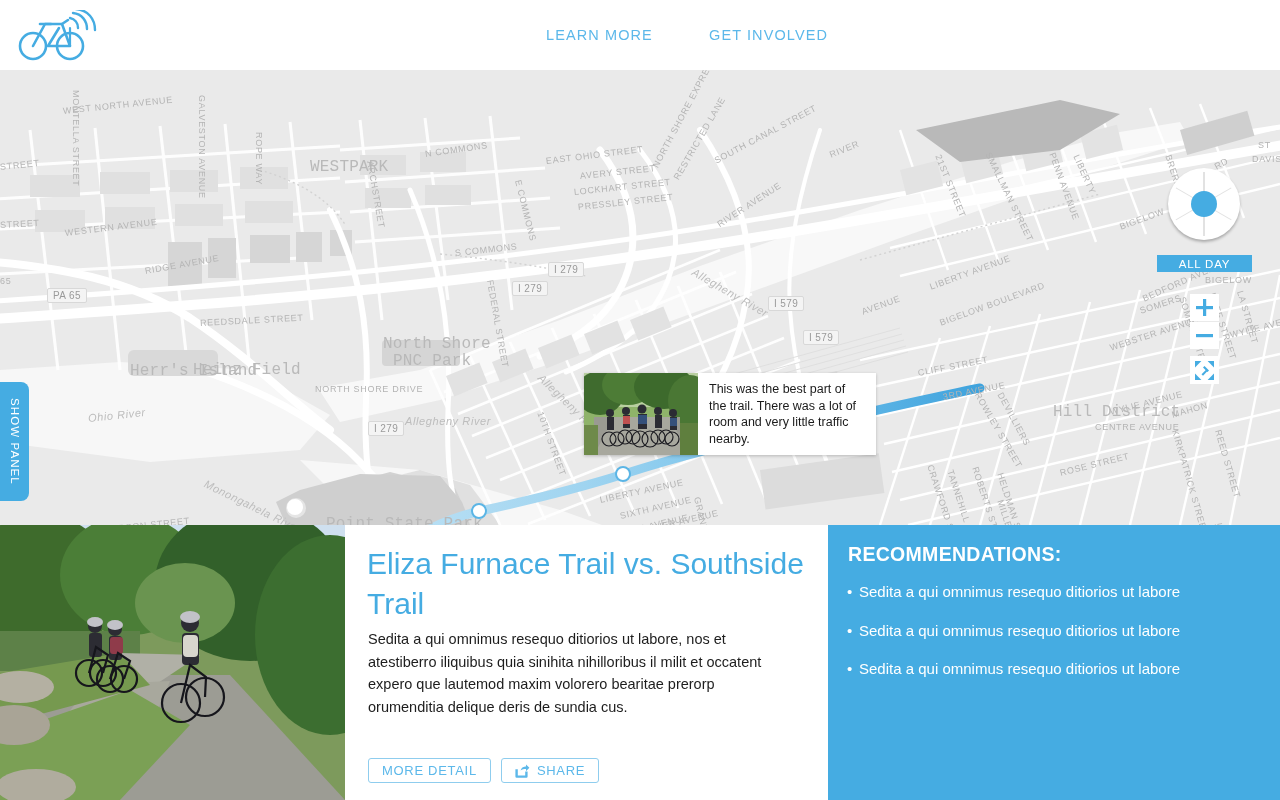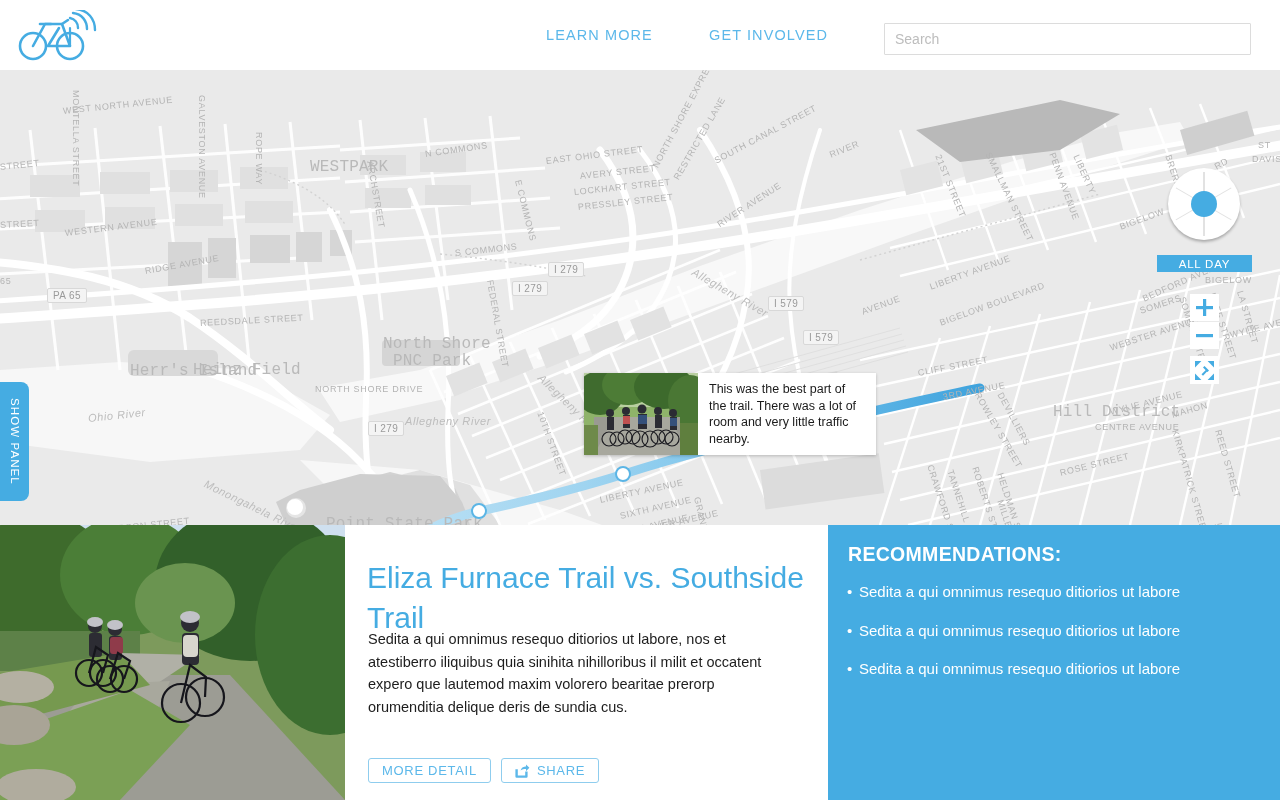--- a/index.html
+++ b/index.html
@@ -111,21 +111,21 @@
   }
   .zoom-btn svg { display: block; }
   .zoom-btn.fs { margin-top: 7px; height: 28px; }
 
   
   .bottom { position: absolute; left: 0; top: 525px; width: 1280px; height: 275px; z-index: 30; }
   .bottom-photo { position: absolute; left: 0; top: 0; width: 345px; height: 275px; overflow: hidden; }
   .bottom-info { position: absolute; left: 345px; top: 0; width: 483px; height: 275px; background: #fff; }
   .info-title {
     position: absolute; left: 22px; top: 19px; width: 440px;
-    color: #45ACE2; font-size: 30px; line-height: 40px; font-weight: 400; margin-top: 14px;
+    color: #45ACE2; font-size: 30px; line-height: 40px; font-weight: 400;
   }
   .info-body {
     position: absolute; left: 23px; top: 103px; width: 420px;
     color: #1d1d1d; font-size: 14.5px; line-height: 22.5px;
   }
   .info-actions { position: absolute; left: 23px; top: 233px; display: flex; gap: 10px; align-items: center; }
   .btn {
     border: 1px solid #8FCDEE; border-radius: 3px; background: #fff; color: #5CB8EA;
     font-family: "Liberation Sans", sans-serif; font-size: 13px; letter-spacing: .7px;
     height: 25px; padding: 0 13px; display: flex; align-items: center; gap: 7px; cursor: pointer;
@@ -511,23 +511,20 @@
         <path d="M52,36 L52,18" stroke-width="2.2" stroke-linecap="round"></path>
         <path d="M52,8 C57,9 60,13 60,18" stroke-width="2.4" stroke-linecap="round"></path>
         <path d="M55,3 C64,4 69,11 69,19" stroke-width="2.4" stroke-linecap="round"></path>
         <path d="M58,-1 C70,0 77,9 77,20" stroke-width="2.4" stroke-linecap="round"></path>
       </svg>
     </div>
 
     <a class="nav nav-link" id="nav-learn" href="#">LEARN MORE</a>
     <a class="nav nav-link" id="nav-involved" href="#">GET INVOLVED</a>
 
-    <div class="search-wrap">
-      <input class="search-input" type="text" placeholder="Search" style="">
-    </div>
   </div>
 
   <div class="bottom">
 
     <div class="bottom-photo">
       <svg viewBox="0 0 345 275" preserveAspectRatio="none" style="width:345px;height:275px;display:block">
         <rect width="345" height="275" fill="#7d9a5c"></rect>
         <rect width="345" height="96" fill="#cfe0ef"></rect>
         <ellipse cx="40" cy="62" rx="78" ry="72" fill="#3e6b2c"></ellipse>
         <ellipse cx="130" cy="50" rx="70" ry="60" fill="#4b7e37"></ellipse>

